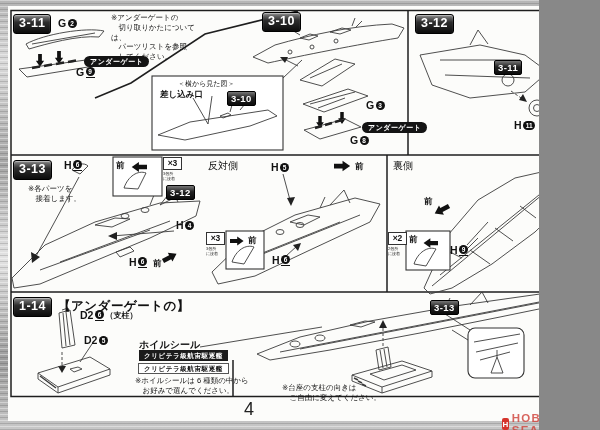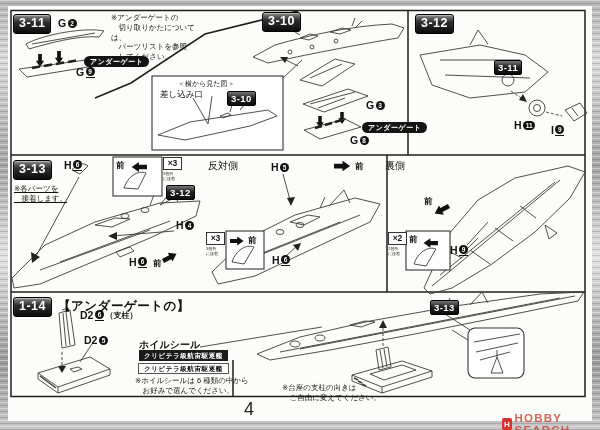--- a/index.html
+++ b/index.html
@@ -1,16 +1,16 @@
 <!DOCTYPE html>
 <html><head>
 <meta charset="utf-8">
 <style>
   html,body{margin:0;padding:0;background:#888;}
-  #stage{position:relative;width:600px;height:430px;overflow:hidden;
+  #stage{position:relative;width:539px;height:430px;overflow:hidden;
     font-family:"Liberation Sans","DejaVu Sans",sans-serif;
     background:
       repeating-linear-gradient(180deg, rgba(255,255,255,.38) 0 1px, rgba(255,255,255,0) 1px 3px, rgba(0,0,0,.14) 3px 4px, rgba(0,0,0,0) 4px 6px),
       linear-gradient(180deg,#b5b5b5 0%,#dadada 14%,#a6a6a6 38%,#e3e3e3 60%,#9c9c9c 84%,#c8c8c8 100%);
   }
   .abs{position:absolute;}
   #paper{left:8px;top:6px;width:584px;height:415px;background:#fcfcfa;}
   #art{left:0;top:0;z-index:1;}
   .txt{z-index:2;color:#111;}
   .stepbox{background:linear-gradient(180deg,#8a8a8a 0%,#2e2e2e 40%,#0c0c0c 100%);
@@ -197,38 +197,38 @@
   <div class="abs txt plabel" style="left:366px;top:99px;">
     <span>G</span>
       <span class="cnum">3</span>
   </div>
   <div class="abs txt pill" style="left:362px;top:122px;">アンダーゲート</div>
   <div class="abs txt plabel" style="left:350px;top:134px;">
     <span>G</span>
       <span class="cnum">8</span>
   </div>
   <div class="abs txt note" style="left:178px;top:79px;width:90px;font-size:7px;">＜横から見た図＞</div>
-  <div class="abs txt" style="left:160px;top:89px;font-size:8.5px;font-weight:normal;">差し込み口</div>
+  <div class="abs txt" style="left:160px;top:89px;font-size:8.5px;font-weight:bold;">差し込み口</div>
   <div class="abs txt refbox" style="left:227px;top:91px;">3-10</div>
 
   <div class="abs txt stepbox" style="left:415px;top:14px;">3-12</div>
   <div class="abs txt refbox" style="left:494px;top:60px;">3-11</div>
   <div class="abs txt plabel" style="left:514px;top:119px;">
     <span>H</span>
       <span class="cnum w2">11</span>
   </div>
   <div class="abs txt plabel" style="left:551px;top:124px;">
     <span>I</span>
       <span class="ubox">
         <span class="cnum">9</span>
       </span>
   </div>
 
   <div class="abs txt stepbox" style="left:13px;top:160px;">3-13</div>
-  <div class="abs txt note" style="left:14px;top:184px;text-decoration:underline;">※各パーツを
+  <div class="abs txt note" style="left:28px;top:184px;">※各パーツを
 　接着します。</div>
   <div class="abs txt plabel" style="left:64px;top:159px;">
     <span>H</span>
       <span class="ubox">
         <span class="cnum">6</span>
       </span>
   </div>
   <div class="abs txt mae" style="left:116px;top:160px;">前</div>
   <div class="abs txt xbox" style="left:163px;top:157px;">×3</div>
   <div class="abs txt xnote" style="left:163px;top:171px;">3個所
@@ -256,21 +256,21 @@
   <div class="abs txt xnote" style="left:206px;top:246px;">3個所
 に接着</div>
   <div class="abs txt mae" style="left:248px;top:235px;">前</div>
   <div class="abs txt plabel" style="left:272px;top:254px;">
     <span>H</span>
       <span class="ubox">
         <span class="cnum">6</span>
       </span>
   </div>
 
-  <div class="abs txt hdr" style="left:385px;top:159px;">裏側</div>
+  <div class="abs txt hdr" style="left:393px;top:159px;">裏側</div>
   <div class="abs txt mae" style="left:424px;top:196px;">前</div>
   <div class="abs txt xbox" style="left:388px;top:232px;">×2</div>
   <div class="abs txt xnote" style="left:388px;top:246px;">2個所
 に接着</div>
   <div class="abs txt mae" style="left:409px;top:234px;">前</div>
   <div class="abs txt plabel" style="left:450px;top:244px;">
     <span>H</span>
       <span class="ubox">
         <span class="cnum">9</span>
       </span>

